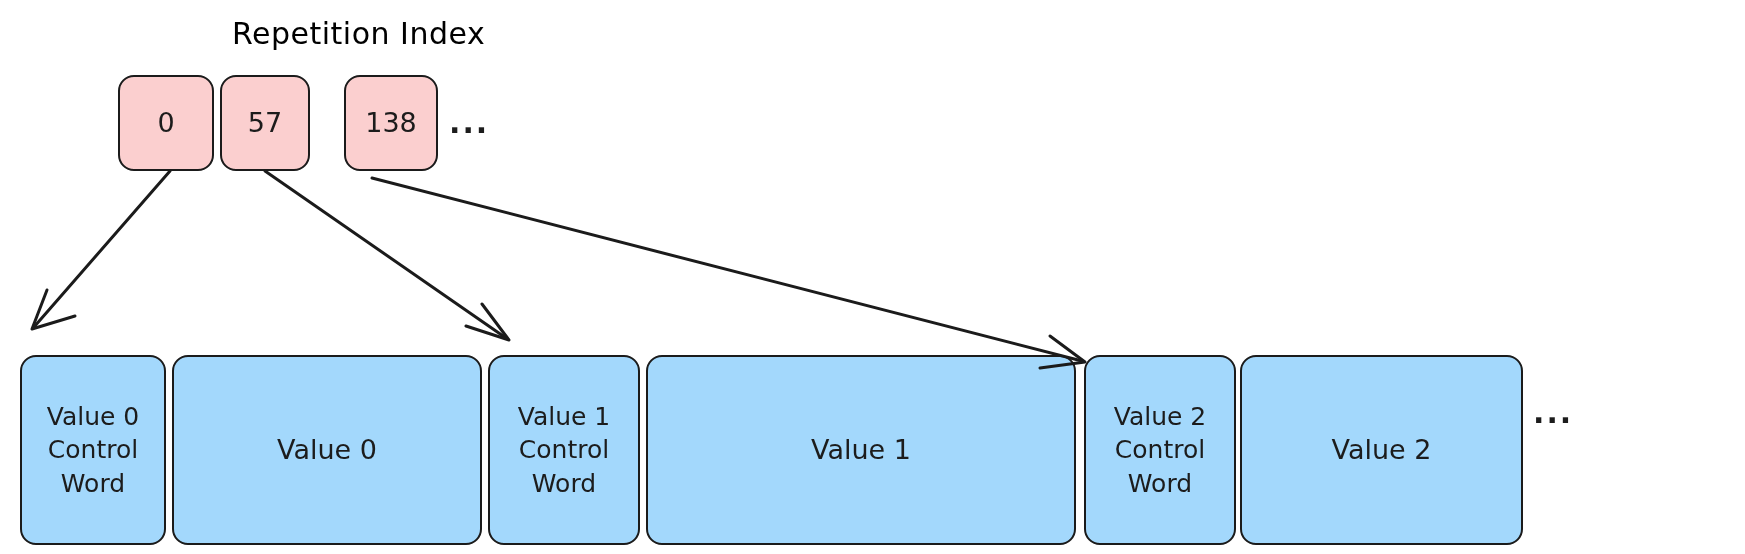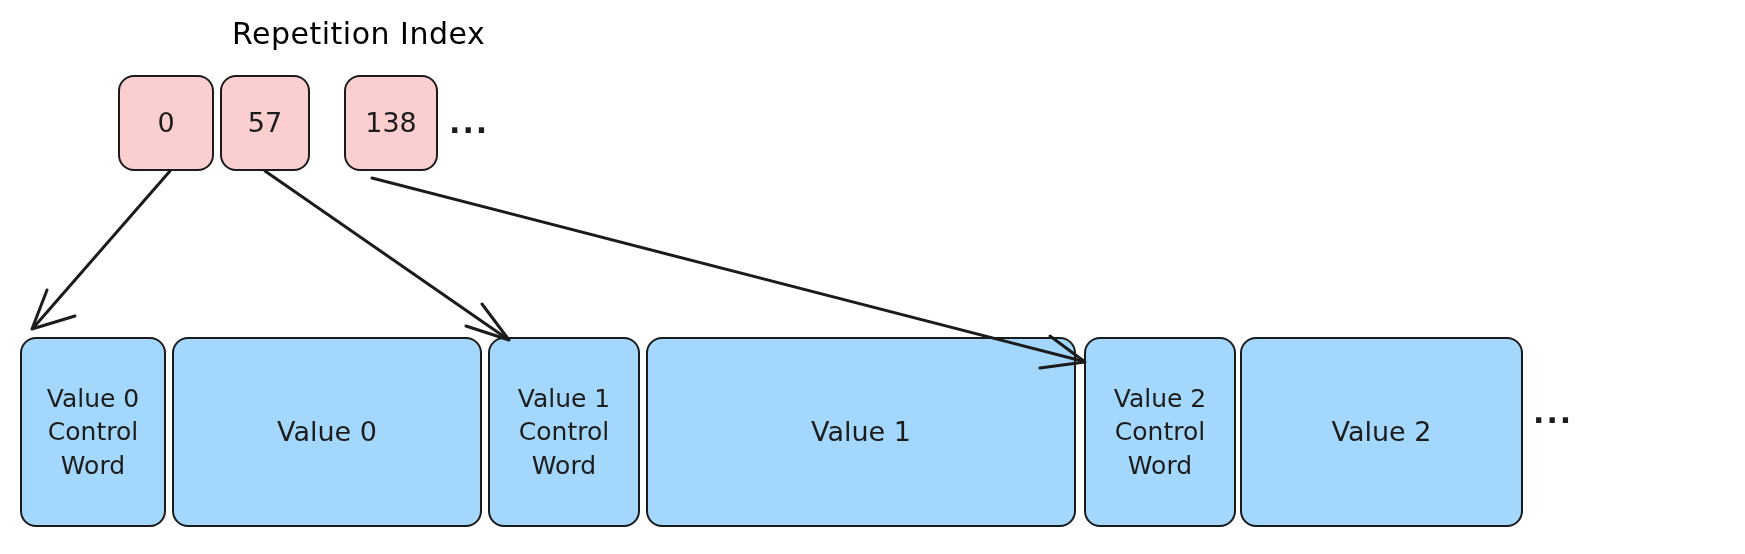--- a/index.html
+++ b/index.html
@@ -49,20 +49,21 @@
     line-height: 1.33;
     font-family: "DejaVu Sans", sans-serif;
   }
   .node.pink {
     background: #FBCFCF;
     border-radius: 16px;
   }
   .node.blue {
     background: #A3D8FC;
     border-radius: 16px;
+    margin-top: 18px;
   }
   .node .node-label {
     display: block;
     padding: 0 6px;
     white-space: pre-line;
   }
   .ellipsis {
     position: absolute;
     color: #1c1c1c;
     font-size: 30px;

